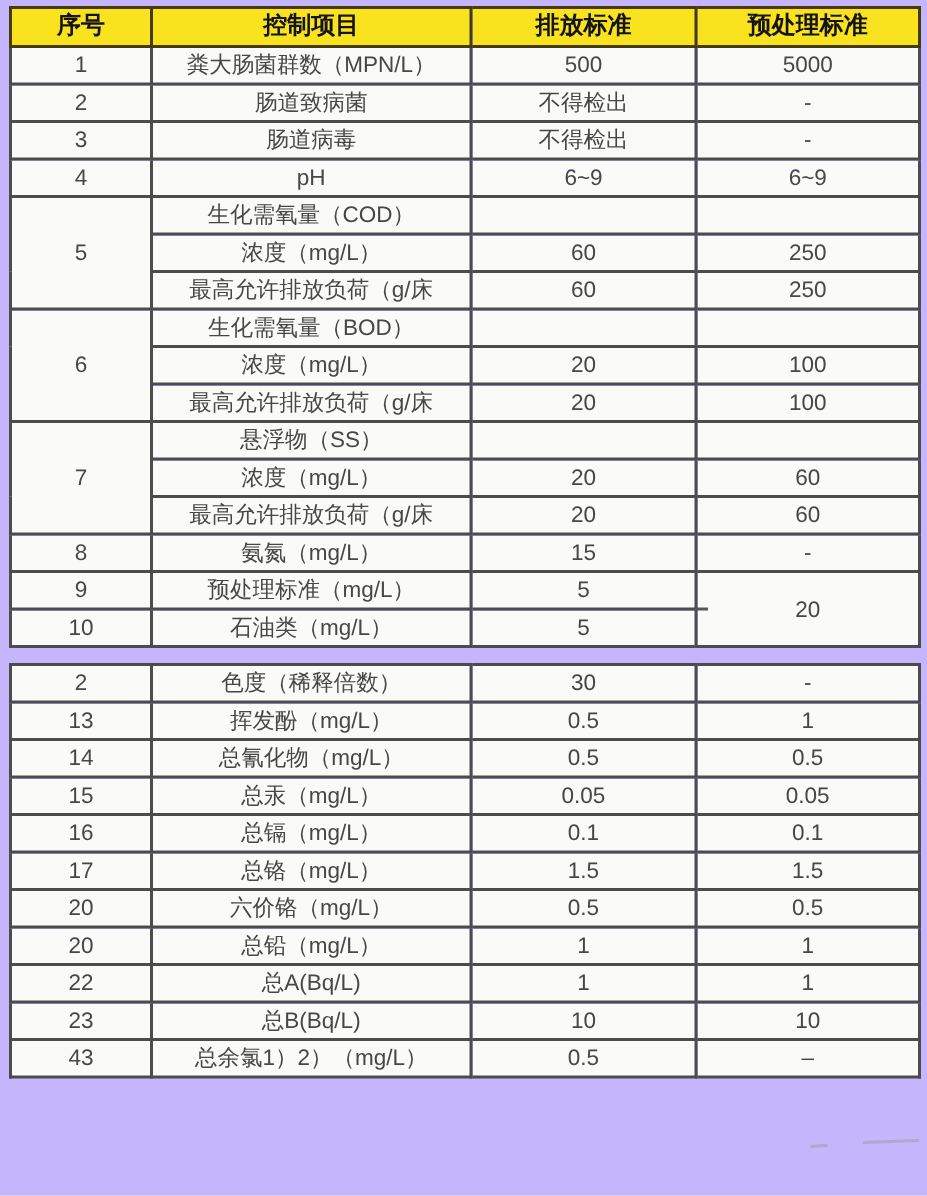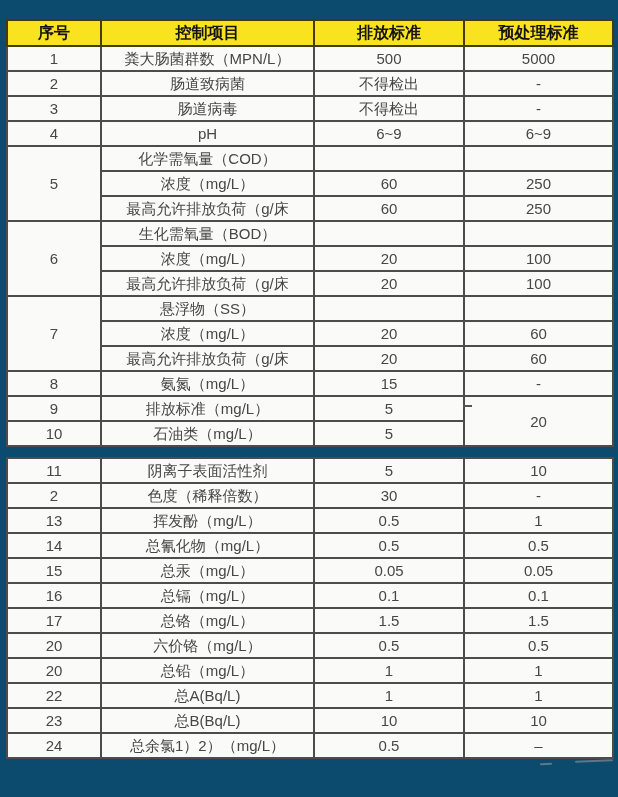--- a/index.html
+++ b/index.html
@@ -1,20 +1,20 @@
 <!DOCTYPE html>
 <html><head>
 <meta charset="utf-8">
 <style>
   html,body{margin:0;padding:0;}
   body{
     width:618px;height:797px;background:#ffffff;
     font-family:"Liberation Sans","DejaVu Sans",sans-serif;
   }
-  .page{position:relative;width:618px;height:797px;background:#0c4a6e;box-sizing:border-box;padding:19px 6px;}
+  .page{position:relative;width:618px;height:797px;background:#c4b5fd;box-sizing:border-box;padding:4px 6px;}
   table{border-collapse:collapse;width:606px;table-layout:fixed;}
   col.c1{width:94px;}col.c2{width:213px;}col.c3{width:150px;}col.c4{width:149px;}
   td,th{
     border:2px solid #4c4c4c;
     text-align:center;vertical-align:middle;
     height:23px;padding:0 2px;overflow:hidden;white-space:nowrap;
     font-size:15px;line-height:23px;color:#474747;background:#fafaf8;
   }
   th{
     background:#f9e21e;color:#141414;font-weight:bold;font-size:16px;height:24px;line-height:24px;
@@ -65,21 +65,21 @@
       </tr>
       <tr>
         <td>4</td>
         <td>pH</td>
         <td>6~9</td>
         <td>6~9</td>
       </tr>
 
       <tr>
         <td rowspan="3">5</td>
-        <td>化学需氧量（COD）</td>
+        <td>生化需氧量（COD）</td>
         <td></td>
         <td></td>
       </tr>
       <tr>
         <td>浓度（mg/L）</td>
         <td>60</td>
         <td>250</td>
       </tr>
       <tr>
         <td>最高允许排放负荷（g/床</td>
@@ -122,21 +122,21 @@
       </tr>
 
       <tr>
         <td>8</td>
         <td>氨氮（mg/L）</td>
         <td>15</td>
         <td>-</td>
       </tr>
       <tr>
         <td>9</td>
-        <td>排放标准（mg/L）</td>
+        <td>预处理标准（mg/L）</td>
         <td>5</td>
         <td rowspan="2">20</td>
       </tr>
       <tr>
         <td>10</td>
         <td>石油类（mg/L）</td>
         <td>5</td>
       </tr>
     </tbody>
   </table>
@@ -145,26 +145,20 @@
 
   <table>
     <colgroup>
         <col class="c1">
         <col class="c2">
         <col class="c3">
         <col class="c4">
       </colgroup>
     <tbody>
       <tr>
-        <td>11</td>
-        <td>阴离子表面活性剂</td>
-        <td>5</td>
-        <td>10</td>
-      </tr>
-      <tr>
         <td>2</td>
         <td>色度（稀释倍数）</td>
         <td>30</td>
         <td>-</td>
       </tr>
       <tr>
         <td>13</td>
         <td>挥发酚（mg/L）</td>
         <td>0.5</td>
         <td>1</td>
@@ -211,21 +205,21 @@
         <td>1</td>
         <td>1</td>
       </tr>
       <tr>
         <td>23</td>
         <td>总B(Bq/L)</td>
         <td>10</td>
         <td>10</td>
       </tr>
       <tr>
-        <td>24</td>
+        <td>43</td>
         <td>总余氯1）2）（mg/L）</td>
         <td>0.5</td>
         <td>–</td>
       </tr>
     </tbody>
   </table>
 
   <div class="tick" style="left:463px;top:405px;width:9px;height:2px;"></div>
   <div class="artifact" style="left:540px;top:763px;width:12px;height:2px;transform:rotate(-3deg);"></div>
   <div class="artifact" style="left:575px;top:760px;width:38px;height:2px;transform:rotate(-2deg);"></div>

